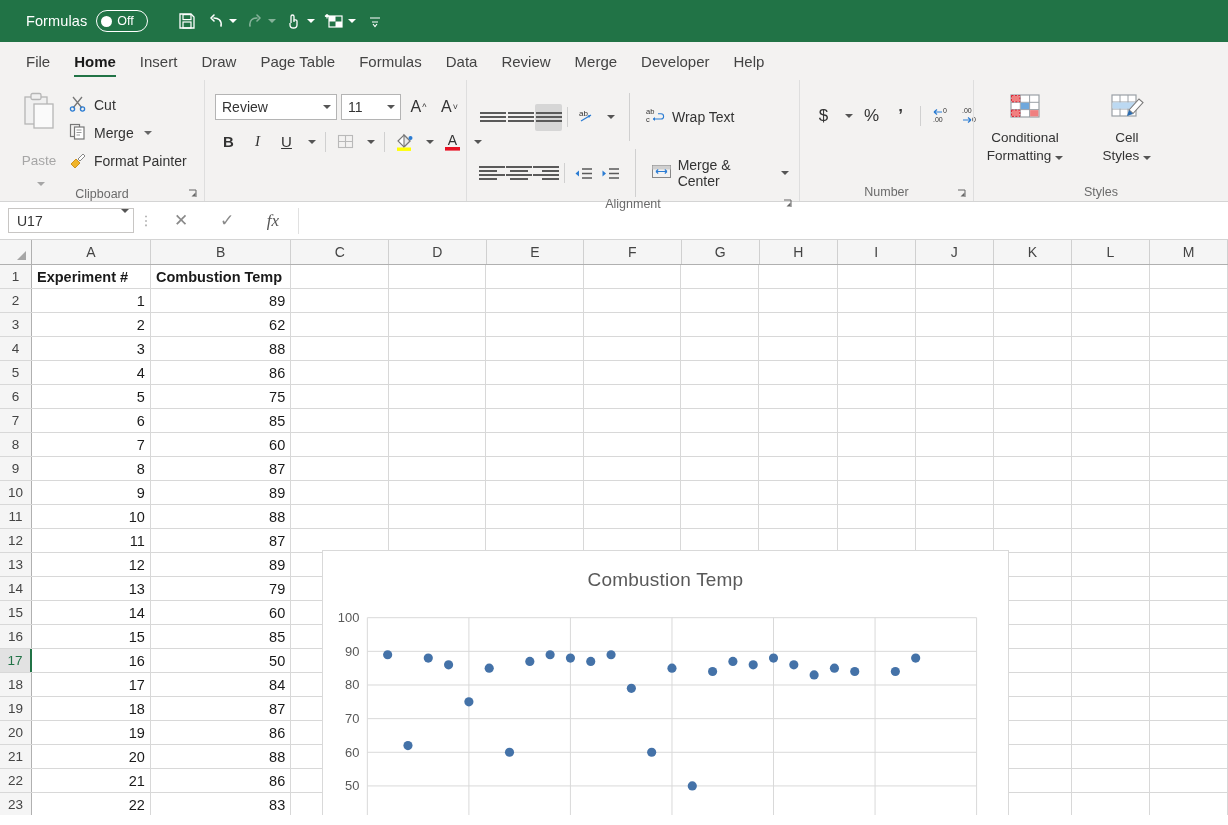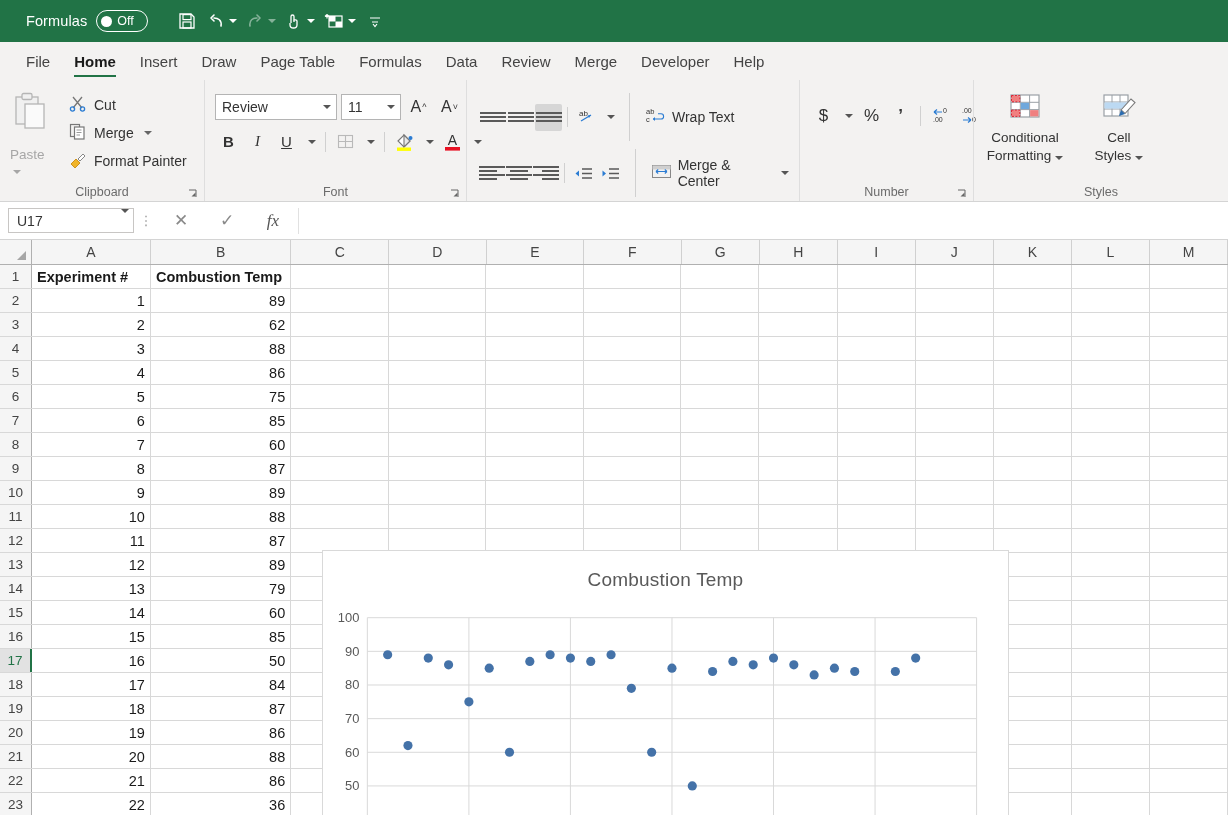--- a/index.html
+++ b/index.html
@@ -64,22 +64,22 @@
   .group-title {
     height: 19px; font-size: 12.5px; color: #6b6b6b; text-align: center;
     display: flex; align-items: center; justify-content: center; position: relative;
   }
   .dialog-launcher {
     position: absolute; right: 6px; bottom: 3px; width: 10px; height: 10px; color: #606060;
   }
 
   
   .paste-btn {
-    width: 58px; display: flex; flex-direction: column; 
-    color: #a6a6a6; font-size: 13.5px; padding-top: 4px; gap: 8px;
+    width: 58px; display: flex; flex-direction: column; align-items: center;
+    color: #a6a6a6; font-size: 13.5px; padding-top: 4px; gap: 14px;
   }
   .clip-list { display: flex; flex-direction: column; gap: 3px; padding-top: 4px; }
   .clip-item { display: flex; align-items: center; gap: 7px; font-size: 14px; color: #333; height: 25px; padding-right: 4px; }
 
   
   .fontrow1 { display: flex; align-items: center; gap: 4px; }
   .fontrow2 { display: flex; align-items: center; gap: 2px; margin-top: 8px; }
   .combo {
     height: 26px; background: #ffffff; border: 1px solid #b4b4b4;
     display: flex; align-items: center; padding: 0 4px 0 6px; font-size: 14px; color: #333;
@@ -359,29 +359,20 @@
           <svg width="21" height="21" viewBox="0 0 21 21">
               <text x="10.5" y="14" font-size="14" text-anchor="middle" fill="#333" font-family="Liberation Sans">A</text>
               <rect x="3" y="16" width="15" height="3.6" fill="#e81123"></rect>
             </svg>
         </div>
         <div class="ib small">
             <span class="caret" style="color:#555"></span>
           </div>
       </div>
     </div>
-    <div class="group-title">
-      <span>Font</span>
-      <span class="dialog-launcher">
-        <svg width="10" height="10" viewBox="0 0 10 10">
-            <path d="M1 1h7v7" fill="none" stroke="#666" stroke-width="1"></path>
-            <path d="M7.5 7.5L3.5 7.5 7.5 3.5z" fill="#666"></path>
-          </svg>
-      </span>
-    </div>
   </div>
 
   <div class="group" style="width:333px">
     <div class="group-body" style="flex-direction:column; padding-left:12px; padding-top:9px">
       <div class="algrow">
         <div class="ib">
           <span class="align-ico">
               <i style="width:100%"></i>
               <i style="width:100%"></i>
               <i style="width:100%"></i>
@@ -470,20 +461,29 @@
                 <rect x="1.5" y="3.5" width="18" height="12" fill="#f2f2f2" stroke="#888" stroke-width="1"></rect>
                 <rect x="1.5" y="3.5" width="18" height="4" fill="#cfcfcf"></rect>
                 <path d="M5 9.5h11M5 9.5l2.2-2M5 9.5l2.2 2M16 9.5l-2.2-2M16 9.5l-2.2 2" stroke="#2b7cd3" stroke-width="1.1" fill="none"></path>
               </svg>
           </span>
           <span>Merge &amp; Center</span>
           <span class="caret" style="color:#555"></span>
         </div>
       </div>
     </div>
+    <div class="group-title">
+      <span>Alignment</span>
+      <span class="dialog-launcher">
+        <svg width="10" height="10" viewBox="0 0 10 10">
+            <path d="M1 1h7v7" fill="none" stroke="#666" stroke-width="1"></path>
+            <path d="M7.5 7.5L3.5 7.5 7.5 3.5z" fill="#666"></path>
+          </svg>
+      </span>
+    </div>
   </div>
 
   <div class="group" style="width:174px">
     <div class="group-body" style="flex-direction:column; padding-left:10px; padding-top:9px">
       <div class="numrow2">
         <div class="ib">
             <span style="font-size:17px">$</span>
           </div>
         <div class="ib small">
             <span class="caret" style="color:#555"></span>
@@ -516,21 +516,21 @@
       <span class="dialog-launcher">
         <svg width="10" height="10" viewBox="0 0 10 10">
             <path d="M1 1h7v7" fill="none" stroke="#666" stroke-width="1"></path>
             <path d="M7.5 7.5L3.5 7.5 7.5 3.5z" fill="#666"></path>
           </svg>
       </span>
     </div>
   </div>
 
   <div class="group" style="flex:1">
-    <div class="group-body" style="padding-left:10px; gap:12px; padding-top:6px">
+    <div class="group-body" style="padding-left:10px; gap:20px; padding-top:6px">
       <div class="style-btn">
         <span>
           <svg width="40" height="32" viewBox="0 0 40 32">
             <rect x="6" y="3" width="28" height="22" fill="#fff" stroke="#9aa0a6" stroke-width="1.2"></rect>
             <path d="M15.3 3v22M24.6 3v22M6 10.3h28M6 17.6h28" stroke="#9aa0a6" stroke-width="1"></path>
             <rect x="6.5" y="3.5" width="8.3" height="6.3" fill="#f08080" stroke="#d23" stroke-width="1" stroke-dasharray="2 1.4"></rect>
             <rect x="15.8" y="10.8" width="8.3" height="6.3" fill="#6fa8dc"></rect>
             <rect x="6.5" y="18.1" width="8.3" height="6.3" fill="#f08080" stroke="#d23" stroke-width="1" stroke-dasharray="2 1.4"></rect>
             <rect x="25.1" y="18.1" width="8.3" height="6.3" fill="#f08080"></rect>
           </svg>
@@ -948,21 +948,21 @@
         <div class="cell" style="width: 80px;"></div>
         <div class="cell" style="width: 80px;"></div>
         <div class="cell" style="width: 80px;"></div>
         <div class="cell" style="width: 80px;"></div>
         <div class="cell" style="width: 80px;"></div>
         <div class="cell" style="width: 80px;"></div>
       </div>
       <div class="row">
         <div class="rh">23</div>
         <div class="cell num" style="width: 122px;">22</div>
-        <div class="cell num" style="width: 144px;">36</div>
+        <div class="cell num" style="width: 144px;">83</div>
         <div class="cell" style="width: 100px;"></div>
         <div class="cell" style="width: 100px;"></div>
         <div class="cell" style="width: 100px;"></div>
         <div class="cell" style="width: 100px;"></div>
         <div class="cell" style="width: 80px;"></div>
         <div class="cell" style="width: 80px;"></div>
         <div class="cell" style="width: 80px;"></div>
         <div class="cell" style="width: 80px;"></div>
         <div class="cell" style="width: 80px;"></div>
         <div class="cell" style="width: 80px;"></div>

